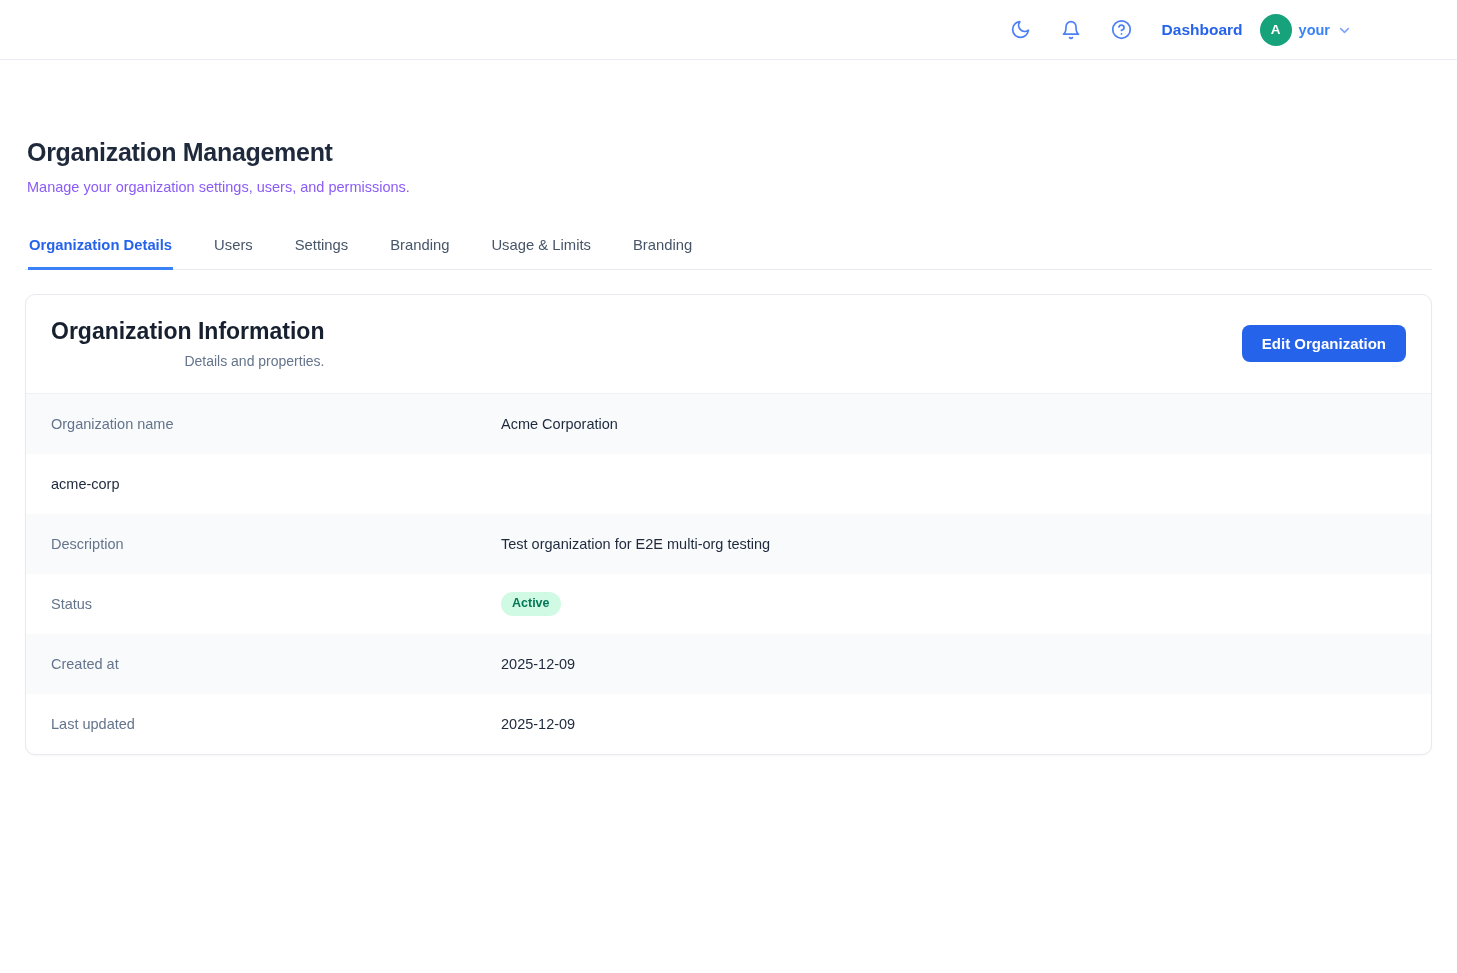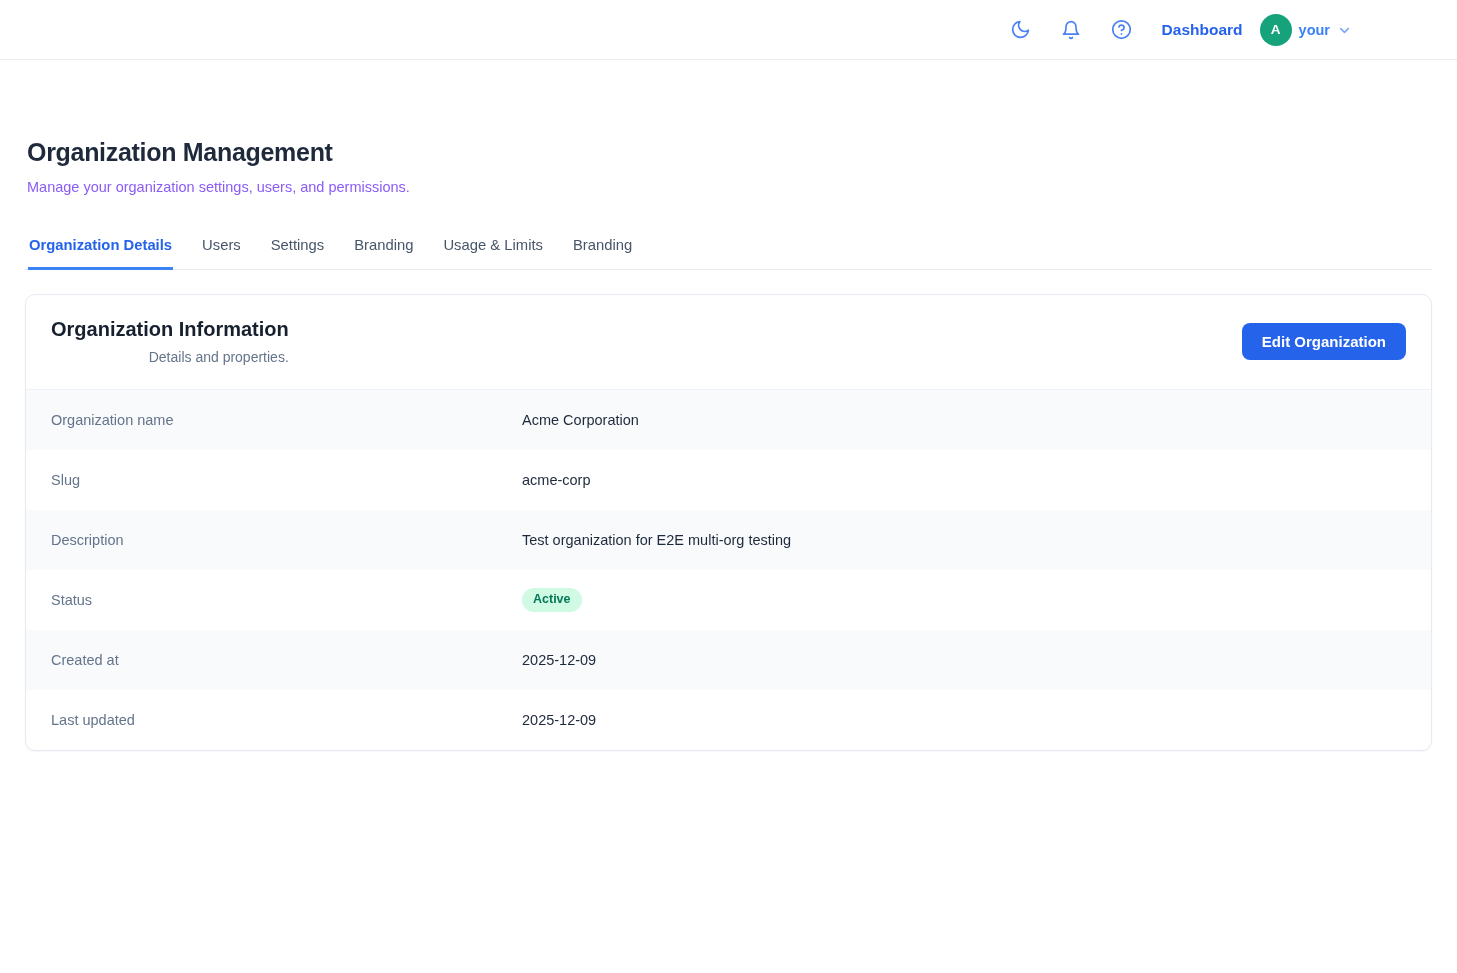--- a/index.html
+++ b/index.html
@@ -79,21 +79,21 @@
   .page-subtitle {
     margin: 12px 0 0 2px;
     font-size: 14.5px;
     color: #8b5cf6;
   }
 
   
   .tabs {
     margin-top: 42px;
     display: flex;
-    gap: 28px;
+    gap: 40px;
     border-bottom: 1px solid #e6eaef;
     padding-left: 3px;
   }
   .tab {
     background: none;
     border: none;
     padding: 0 1px 16px 1px;
     font-family: inherit;
     font-size: 14.8px;
     font-weight: 500;
@@ -121,21 +121,21 @@
     background: #fff;
   }
   .card-header {
     display: flex;
     align-items: center;
     justify-content: space-between;
     padding: 23px 25px 24px 25px;
   }
   .card-title {
     margin: 0;
-    font-size: 20px;
+    font-size: 23px;
     font-weight: 600;
     color: #16202e;
   }
   .card-subtitle {
     margin: 8px 0 0 0;
     font-size: 14px;
     color: #64748b;
     text-align: right;
   }
   .btn-primary {
@@ -155,21 +155,21 @@
   .row {
     display: grid;
     grid-template-columns: 450px 1fr;
     align-items: center;
     min-height: 60px;
     padding: 0 25px;
     font-size: 14.5px;
   }
   .row.striped { background: var(--stripe, #f8fafc); }
   .row-label { color: #64748b; }
-  .row-value { color: #1e293b; margin-left: 21px; }
+  .row-value { color: #1e293b; }
   .badge {
     display: inline-block;
     background: var(--badge-bg, #d1fae5);
     color: var(--badge-text, #047857);
     font-size: 12.5px;
     font-weight: 700;
     line-height: 1;
     padding: 5px 11px 6px 11px;
     border-radius: 999px;
   }
@@ -228,21 +228,20 @@
         <p class="card-subtitle">Details and properties.</p>
       </div>
       <button class="btn-primary">Edit Organization</button>
     </div>
     <div class="rows">
         <div class="row striped">
           <div class="row-label">Organization name</div>
           <div class="row-value">Acme Corporation</div>
         </div>
         <div class="row">
-          <div class="row-label">Slug</div>
           <div class="row-value">acme-corp</div>
         </div>
         <div class="row striped">
           <div class="row-label">Description</div>
           <div class="row-value">Test organization for E2E multi-org testing</div>
         </div>
         <div class="row">
           <div class="row-label">Status</div>
           <div class="row-value"><span class="badge">Active</span></div>
         </div>

